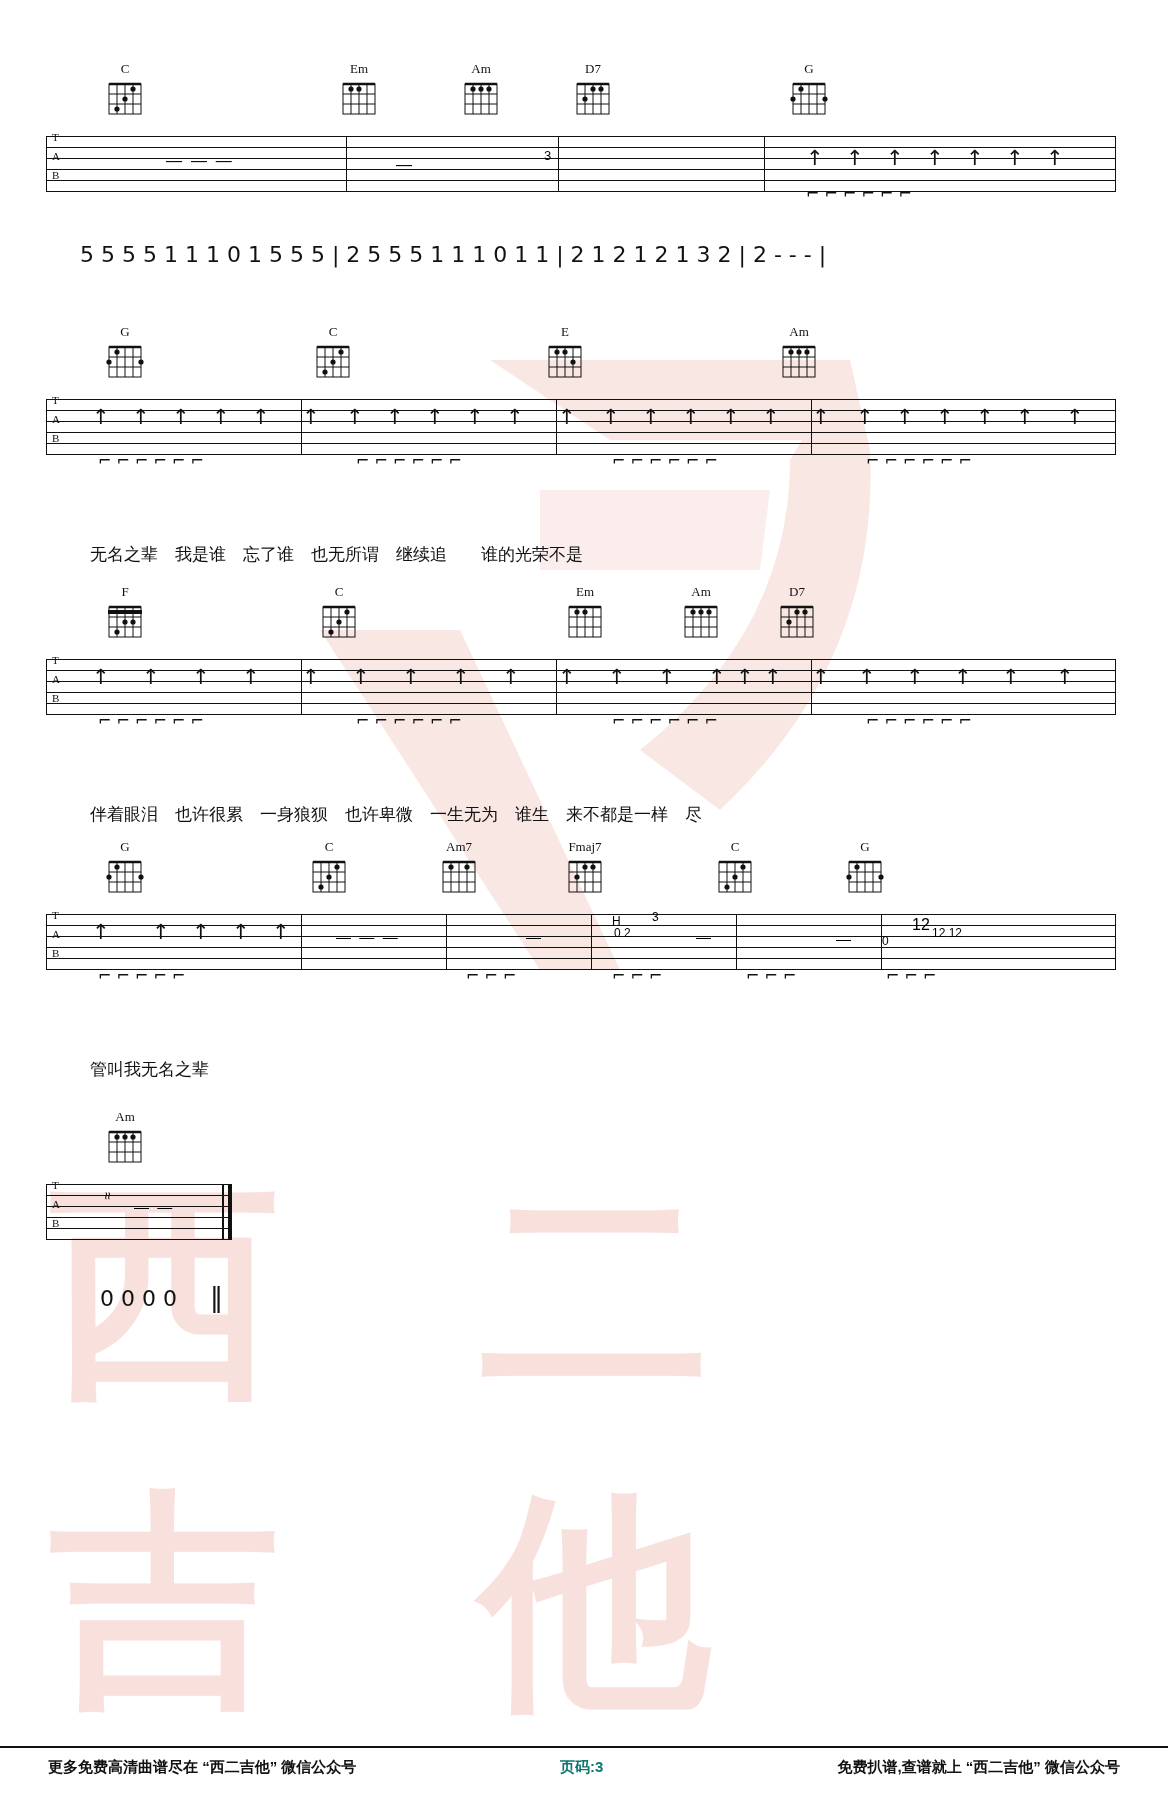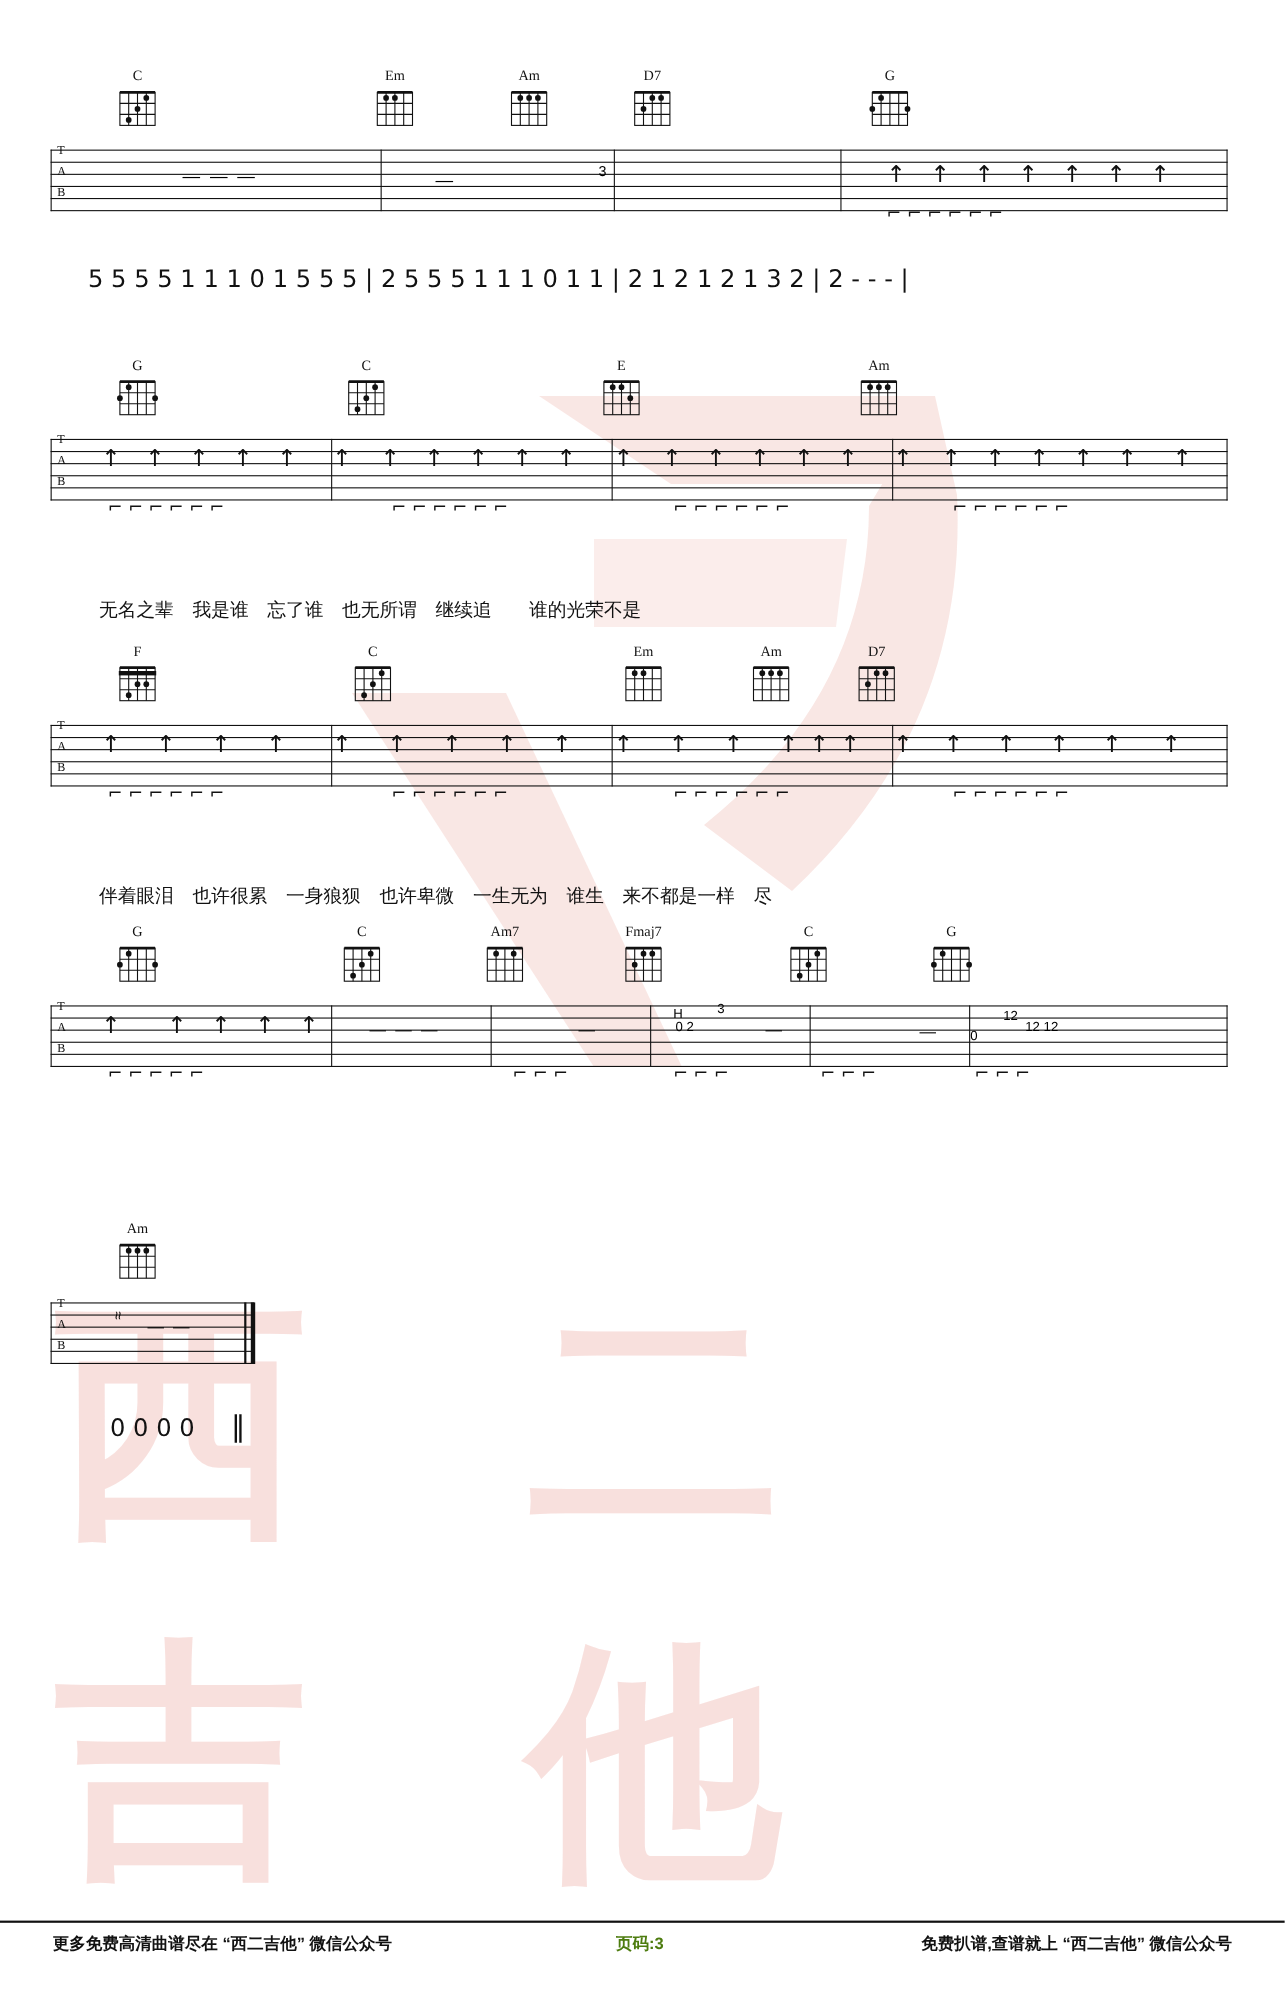--- a/index.html
+++ b/index.html
@@ -25,21 +25,21 @@
   .arrow{position:absolute;font-size:21px;line-height:21px;color:#111;font-family:"DejaVu Sans",sans-serif;}
   .rhy{position:absolute;font-size:16px;color:#111;font-family:"DejaVu Sans",sans-serif;}
 
   .numline{position:absolute;left:80px;width:1010px;height:34px;font-family:"DejaVu Sans",sans-serif;font-size:22px;color:#111;letter-spacing:0;}
   .num{position:absolute;white-space:pre;}
   .lyric{position:absolute;left:90px;width:1010px;height:26px;font-size:17px;color:#111;font-family:"DejaVu Sans",sans-serif;}
   .ly{position:absolute;white-space:pre;}
 
   .footer{position:absolute;left:0;bottom:22px;width:1168px;height:40px;border-top:2px solid #111;}
   .footer .fl{position:absolute;left:48px;top:10px;font-size:15px;font-weight:bold;color:#111;}
-  .footer .fc{position:absolute;left:560px;top:10px;font-size:15px;font-weight:bold;color:#4d7c0f;}
+  .footer .fc{position:absolute;left:560px;top:10px;font-size:15px;font-weight:bold;color:#0f766e;}
   .footer .fr{position:absolute;right:48px;top:10px;font-size:15px;font-weight:bold;color:#111;}
 </style>
 </head>
 <body>
 
 <div class="sheet">
 
   <svg class="wm-logo" viewBox="0 0 600 660">
     <g fill="#f0c0b8" opacity="0.85">
       <path d="M30 300 L170 300 L330 640 L250 640 Z"></path>
@@ -508,30 +508,33 @@
       <div class="arrow" style="left:146px;top:18px">↑</div>
         <div class="arrow" style="left:186px;top:18px">↑</div>
       <div class="arrow" style="left:226px;top:18px">↑</div>
       <div class="num" style="left:290px;top:24px;font-size:15px">—  —  —</div>
       <div class="num" style="left:480px;top:24px;font-size:15px">—</div>
       <div class="num" style="left:566px;top:10px;font-size:12px">H</div>
       <div class="num" style="left:606px;top:6px;font-size:12px">3</div>
       <div class="num" style="left:568px;top:22px;font-size:12px">0 2</div>
       <div class="num" style="left:650px;top:24px;font-size:15px">—</div>
       <div class="num" style="left:790px;top:26px;font-size:15px">—</div>
-      <div class="num" style="left:866px;top:12px;font-size:12px">12</div>
+      <div class="num" style="left:866px;top:12px;font-size:16px">12</div>
       <div class="num" style="left:886px;top:22px;font-size:12px">12 12</div>
       <div class="num" style="left:836px;top:30px;font-size:12px">0</div>
       <div class="rhy" style="left:52px;top:62px">⌐  ⌐ ⌐ ⌐ ⌐</div>
       <div class="rhy" style="left:420px;top:62px">⌐ ⌐ ⌐</div>
       <div class="rhy" style="left:566px;top:62px">⌐ ⌐ ⌐</div>
       <div class="rhy" style="left:700px;top:62px">⌐ ⌐ ⌐</div>
       <div class="rhy" style="left:840px;top:62px">⌐ ⌐ ⌐</div>
     </div>
 
+    <div class="lyric" style="top:218px">
+      <div class="ly">管叫我无名之辈</div>
+    </div>
   </div>
 
   <div class="system" style="top:1110px">
     <div class="chords">
       <div class="chord" style="left:96px">
         <div class="nm">Am</div>
         <svg width="48" height="44">
           <rect x="8" y="8" width="32" height="30" fill="none" stroke="#111"></rect>
             <line x1="8" y1="8" x2="40" y2="8" stroke="#111" stroke-width="2.5"></line>
           <line x1="16" y1="8" x2="16" y2="38" stroke="#111"></line>

